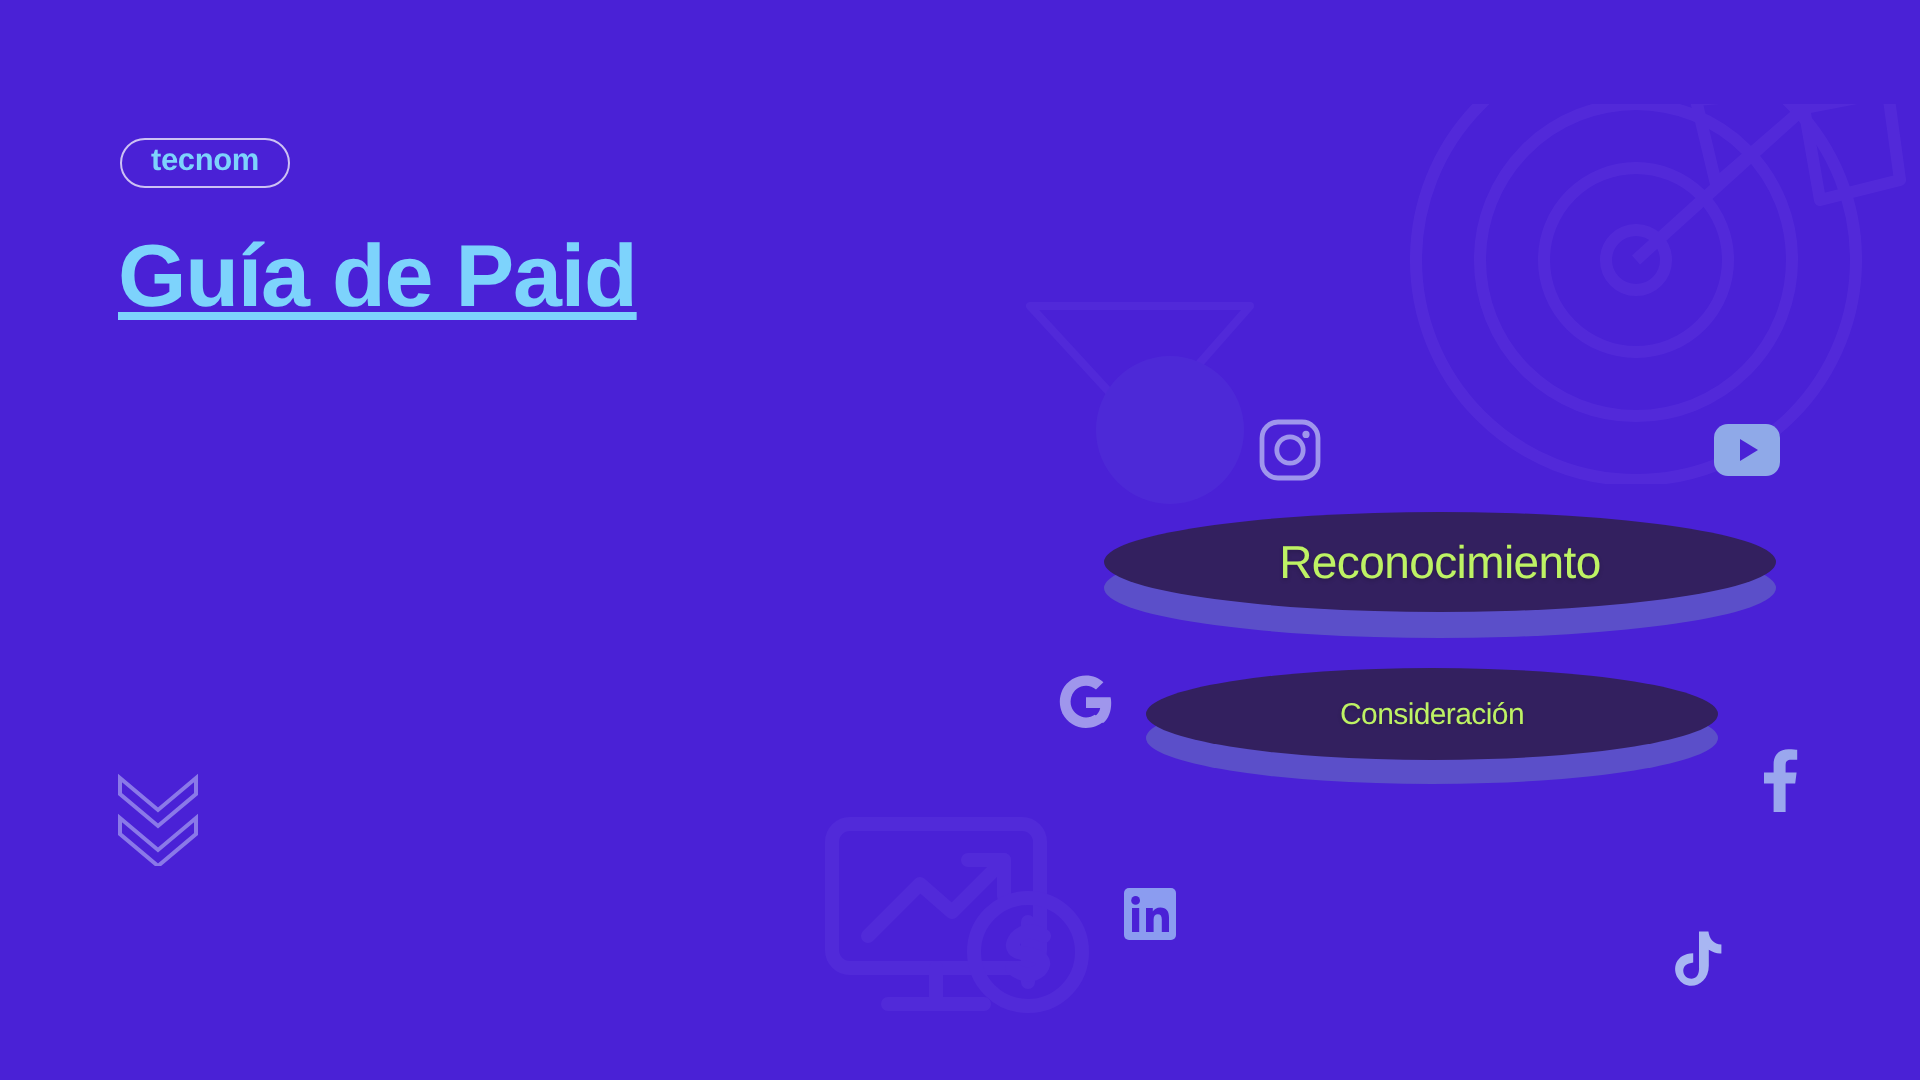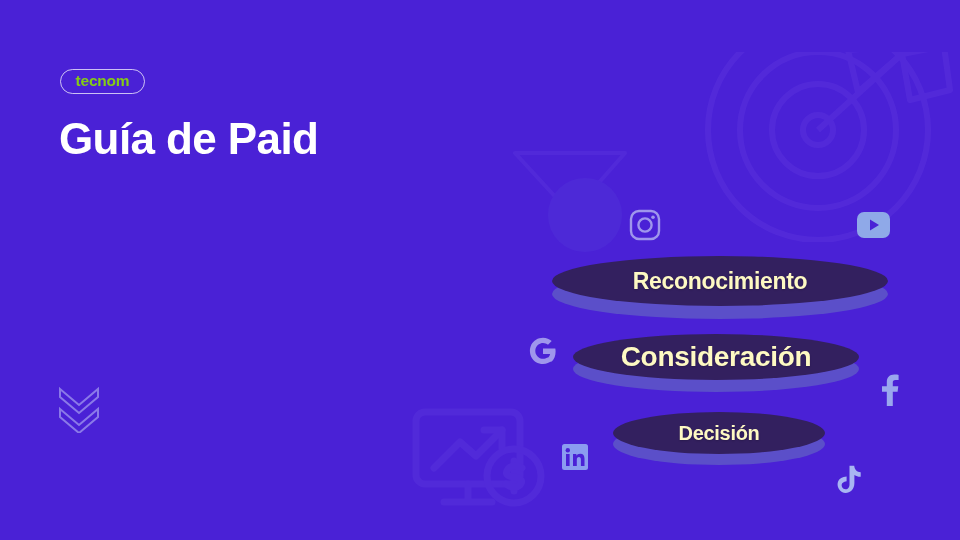--- a/index.html
+++ b/index.html
@@ -23,71 +23,72 @@
 
   
   #logo {
     position:absolute; left:60px; top:69px;
     width:85px; height:25px;
     border:1.6px solid rgba(255,255,255,.72);
     border-radius:13px;
     display:flex; align-items:center; justify-content:center;
   }
   #logo-text {
-    color:#84cc16;
+    color:#7dd3fc;
     font-size:15.5px;
     font-weight:700;
     letter-spacing:-.2px;
     line-height:1;
     padding-bottom:1px;
   }
 
   
   #headline {
     position:absolute; left:59px; top:112px;
     width:470px;
-    color:#ffffff;
+    color:#7dd3fc;
     font-size:44px;
     font-weight:bold;
     line-height:1.21;
     letter-spacing:-.6px;
+    text-decoration:underline;
   }
   #headline .ln { display:block; white-space:nowrap; }
 
   
   #chevrons { position:absolute; left:57px; top:385px; width:44px; height:48px; }
 
   
   #funnel { position:absolute; left:0; top:0; width:960px; height:540px; }
   .layer { position:absolute; }
   .layer .base {
     position:absolute; left:0; width:100%; height:100%;
     background:#5b4fc9; border-radius:50%;
   }
   .layer .top {
     position:absolute; left:0; top:0; width:100%; height:100%;
     background:#33205f; border-radius:50%;
   }
   .layer .label {
     position:absolute; left:0; top:0; width:100%; height:100%;
     display:flex; align-items:center; justify-content:center;
-    color:#fef9c3;
-    font-weight:bold;
+    color:#bef264;
+    font-weight:normal;
     letter-spacing:-.3px;
     text-shadow:0 1px 2px rgba(0,0,0,.18);
   }
 
   
   #layer-1 { left:552px; top:256px; width:336px; height:50px; }
   #layer-1 .base { top:13px; }
   #layer-1 .label { font-size:23px; }
   
   #layer-2 { left:573px; top:334px; width:286px; height:46px; }
   #layer-2 .base { top:12px; }
-  #layer-2 .label { font-size:28px; }
+  #layer-2 .label { font-size:15px; }
   
   #layer-3 { left:613px; top:412px; width:212px; height:42px; }
   #layer-3 .base { top:11px; }
   #layer-3 .label { font-size:20px; }
 
   
   .social { position:absolute; }
   #social-instagram { left:629px; top:209px; width:32px; height:32px; }
   #social-youtube   { left:857px; top:212px; width:33px; height:26px; }
   #social-google    { left:529px; top:336px; width:28px; height:30px; }
@@ -154,25 +155,20 @@
       <div class="top"></div>
       <div class="label">Reconocimiento</div>
     </div>
 
     <div class="layer" id="layer-2">
       <div class="base"></div>
       <div class="top"></div>
       <div class="label">Consideración</div>
     </div>
 
-    <div class="layer" id="layer-3">
-      <div class="base"></div>
-      <div class="top"></div>
-      <div class="label">Decisión</div>
-    </div>
   </div>
 
   <svg class="social" id="social-instagram" viewBox="0 0 32 32" fill="none">
     <rect x="2" y="2" width="28" height="28" rx="8" stroke="#9f96ec" stroke-width="2.4"></rect>
     <circle cx="16" cy="16" r="6.6" stroke="#9f96ec" stroke-width="2.4"></circle>
     <circle cx="24" cy="8.2" r="1.8" fill="#9f96ec"></circle>
   </svg>
 
   <svg class="social" id="social-youtube" viewBox="0 0 33 26">
     <rect x="0" y="0" width="33" height="26" rx="7" fill="#8fa9e8"></rect>

